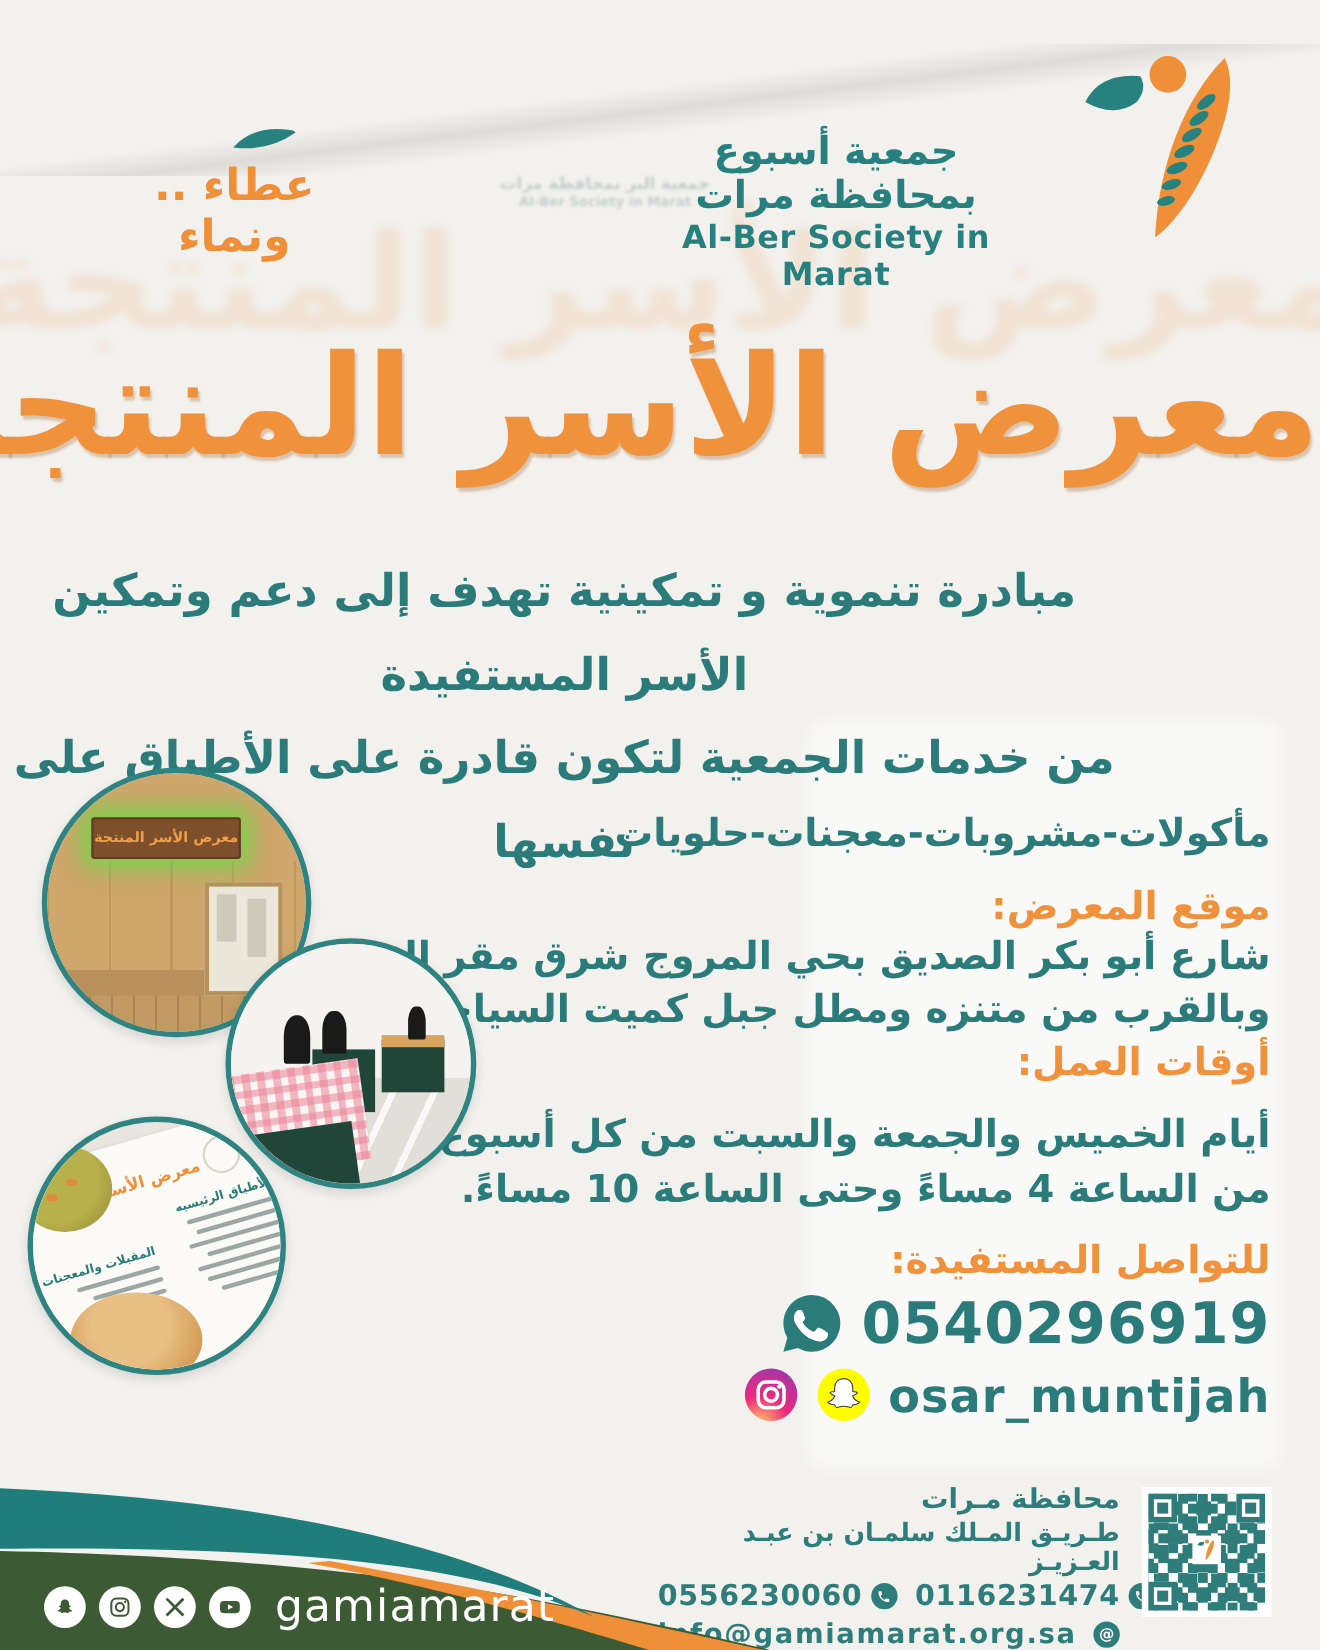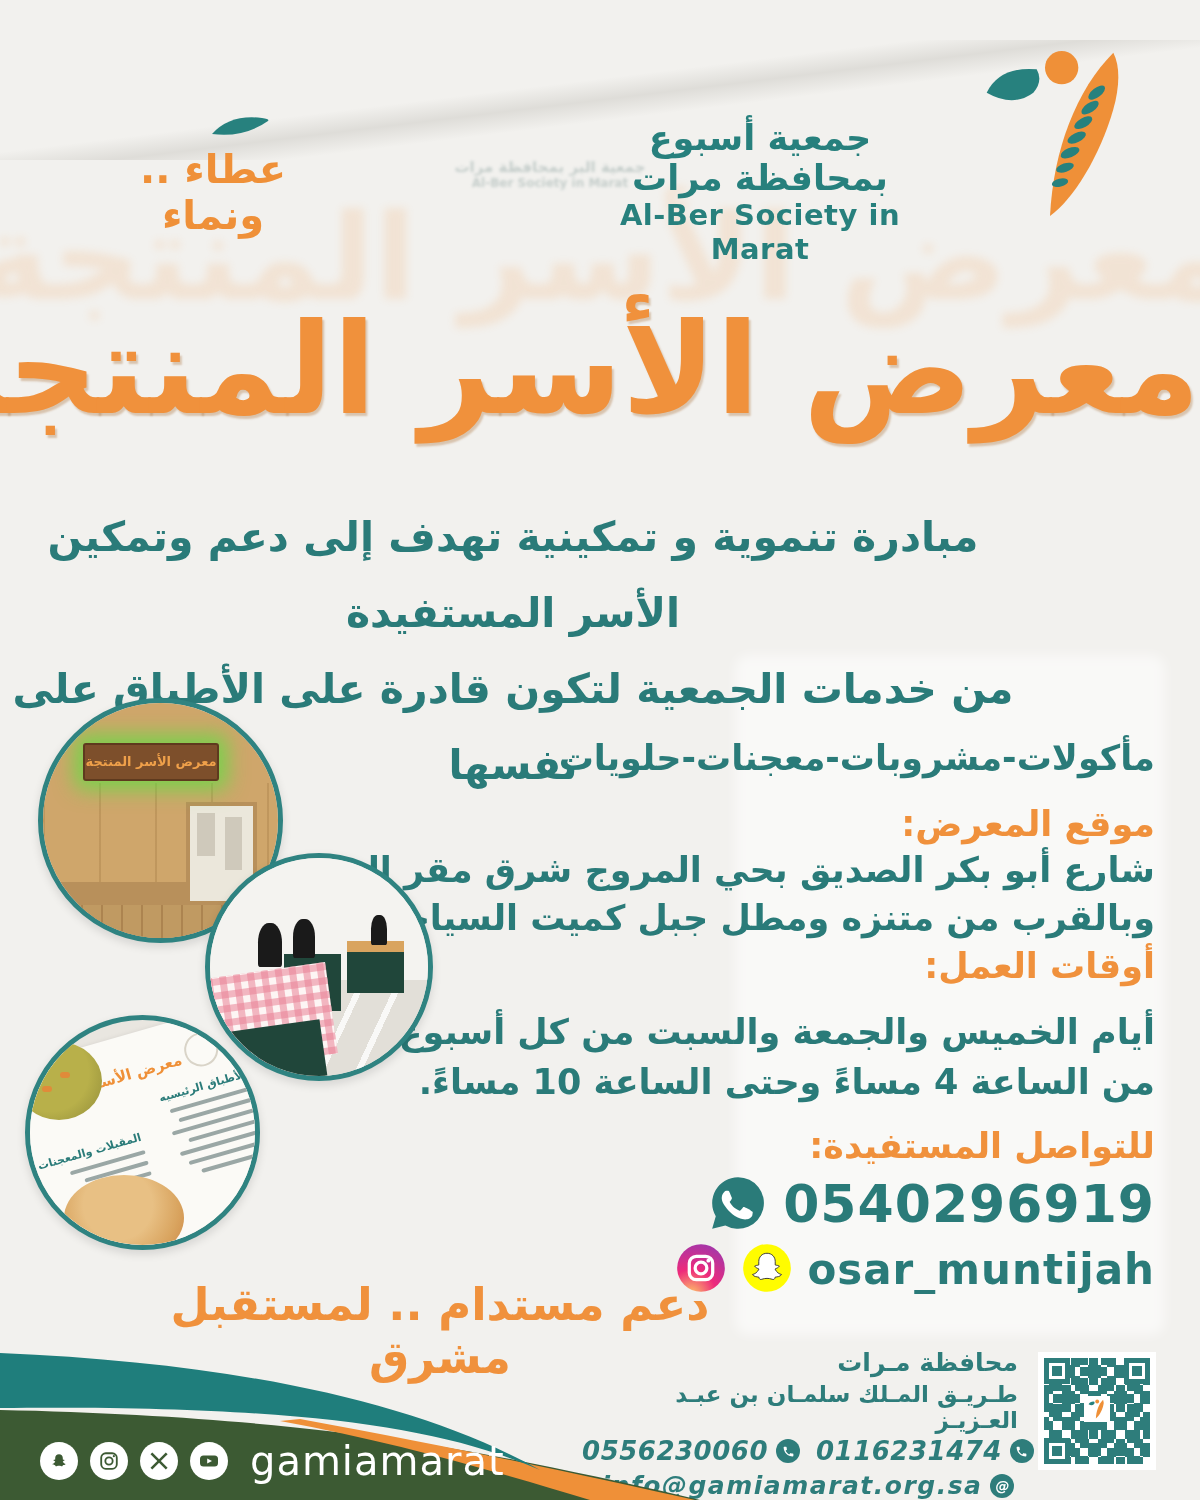--- a/index.html
+++ b/index.html
@@ -105,22 +105,22 @@
 
   
   .slogan { position:absolute; left:120px; top:1278px; width:640px; text-align:center;
     direction:rtl; font-size:45px; font-weight:700; color:#f0913c; }
 
   
   .addr { position:absolute; right:182px; top:1348px; width:420px; color:#2e7d7b;
     font-weight:700; text-align:right; }
   .addr .a1 { font-size:25px; direction:rtl; margin-bottom:4px; }
   .addr .a2 { font-size:23px; direction:rtl; margin-bottom:3px; }
-  .addr .line { display:flex; direction:ltr; justify-content:center; align-items:center;
-    gap:8px; margin-bottom:5px;font-style:italic; }
+  .addr .line { display:flex; direction:ltr; justify-content:space-between; align-items:center;
+    gap:8px; margin-bottom:5px; }
   .addr .num { font-size:26px; letter-spacing:.5px; }
   .addr .txt { font-size:25px; letter-spacing:1.5px; }
   .mini { width:24px; height:24px; border-radius:50%; background:#2e7d7b; display:flex;
     align-items:center; justify-content:center; color:#fff; font-size:14px; font-weight:700;
     flex:0 0 auto; }
   .qr { position:absolute; left:1038px; top:1352px; width:118px; height:118px; background:#fff;
     padding:6px; }
   .qr .mods { position:absolute; inset:6px;
     background:
       conic-gradient(#2e7d7b 90deg, transparent 0 180deg, #2e7d7b 0 270deg, transparent 0) 0 0/18px 18px,
@@ -270,21 +270,20 @@
       <div class="m-logo"></div>
     </div>
     <div class="food1">
       <i style="left:18px;top:14px"></i>
         <i style="left:44px;top:30px"></i>
         <i style="left:26px;top:44px"></i>
     </div>
     <div class="food2"></div>
   </div>
 
-  <div class="slogan">دعم مستدام .. لمستقبل مشرق</div>
 
   <div class="addr">
     <div class="a1">محافظة مـرات</div>
     <div class="a2">طـريـق المـلك سلمـان بن عبـد العـزيـز</div>
     <div class="line">
       <span class="num">0556230060</span>
       <span class="mini">
         <svg width="13" height="13" viewBox="0 0 24 24">
             <path d="M6.6 10.8c1.5 2.9 3.7 5.1 6.6 6.6l2.2-2.2c.3-.3.7-.4 1-.2 1.1.4 2.3.6 3.6.6.6 0 1 .4 1 1V20c0 .6-.4 1-1 1C10.6 21 3 13.4 3 4c0-.6.4-1 1-1h3.5c.6 0 1 .4 1 1 0 1.3.2 2.5.6 3.6.1.3 0 .7-.2 1l-2.3 2.2z" fill="#fff"></path>
           </svg>

